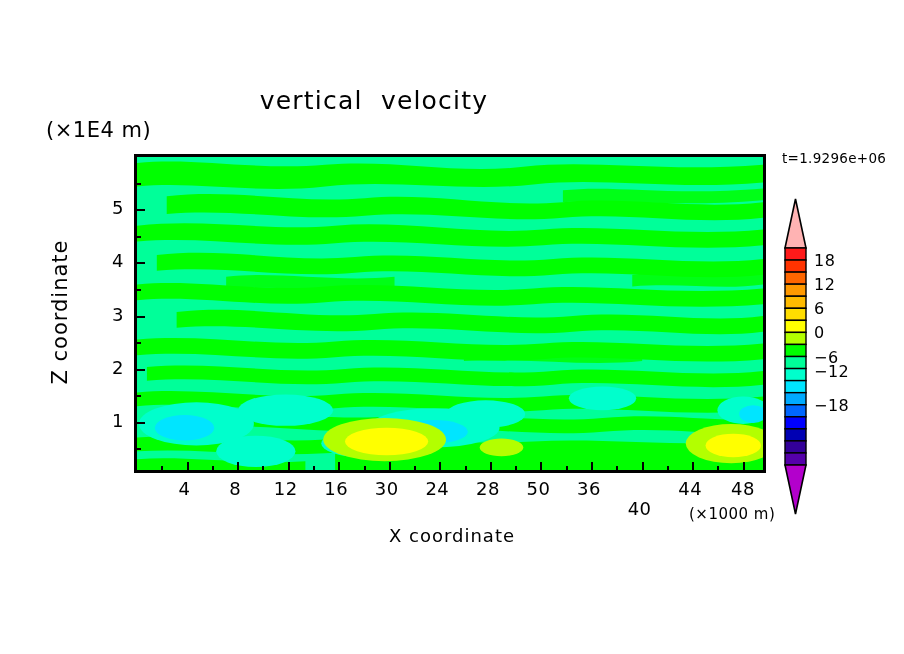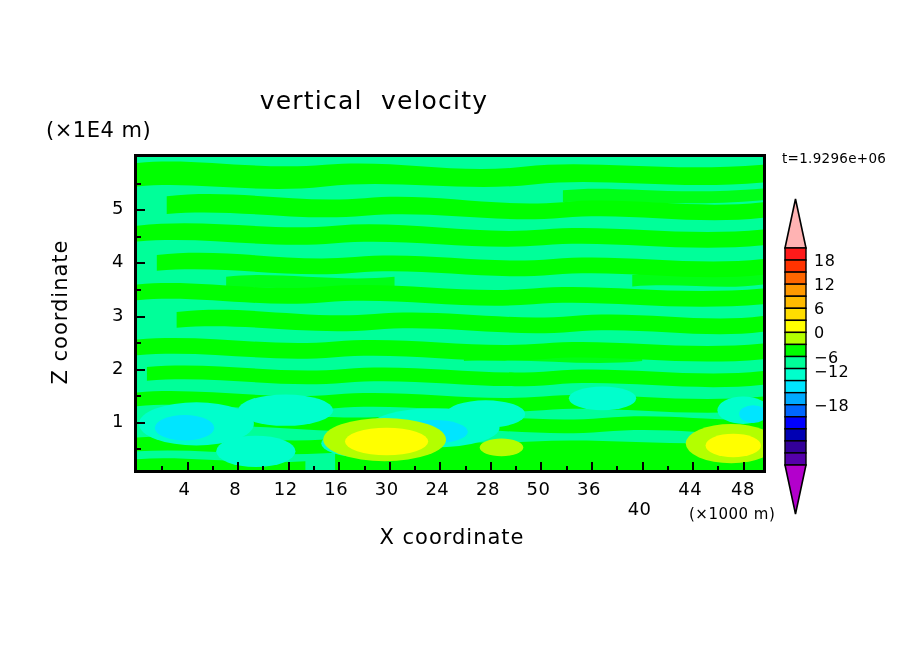--- a/index.html
+++ b/index.html
@@ -12,21 +12,21 @@
 
   .txt{position:absolute;color:#000;white-space:pre;font-weight:normal;}
 
   #title{
     left:0;top:86px;width:748px;text-align:center;
     font-size:25px;letter-spacing:1.2px;
   }
   #yunit{left:46px;top:118px;font-size:21px;letter-spacing:.5px;}
   #xunit{left:681px;top:505px;font-size:15px;letter-spacing:.5px;margin-left:8px;}
   #timestamp{left:782px;top:150px;font-size:13.5px;letter-spacing:.3px;}
-  #xtitle{left:0;top:525px;width:904px;text-align:center;font-size:21px;letter-spacing:1px;}
+  #xtitle{left:0;top:525px;width:904px;text-align:center;font-size:18px;letter-spacing:1px;}
   #ytitle{
     position:absolute;left:-40px;top:300px;width:200px;text-align:center;
     font-size:21px;letter-spacing:1px;color:#000;
     transform:rotate(-90deg);transform-origin:center center;
   }
 
   
   #plot{
     position:absolute;left:134px;top:154px;width:632px;height:319px;
     border:3px solid #000;box-sizing:border-box;overflow:hidden;

